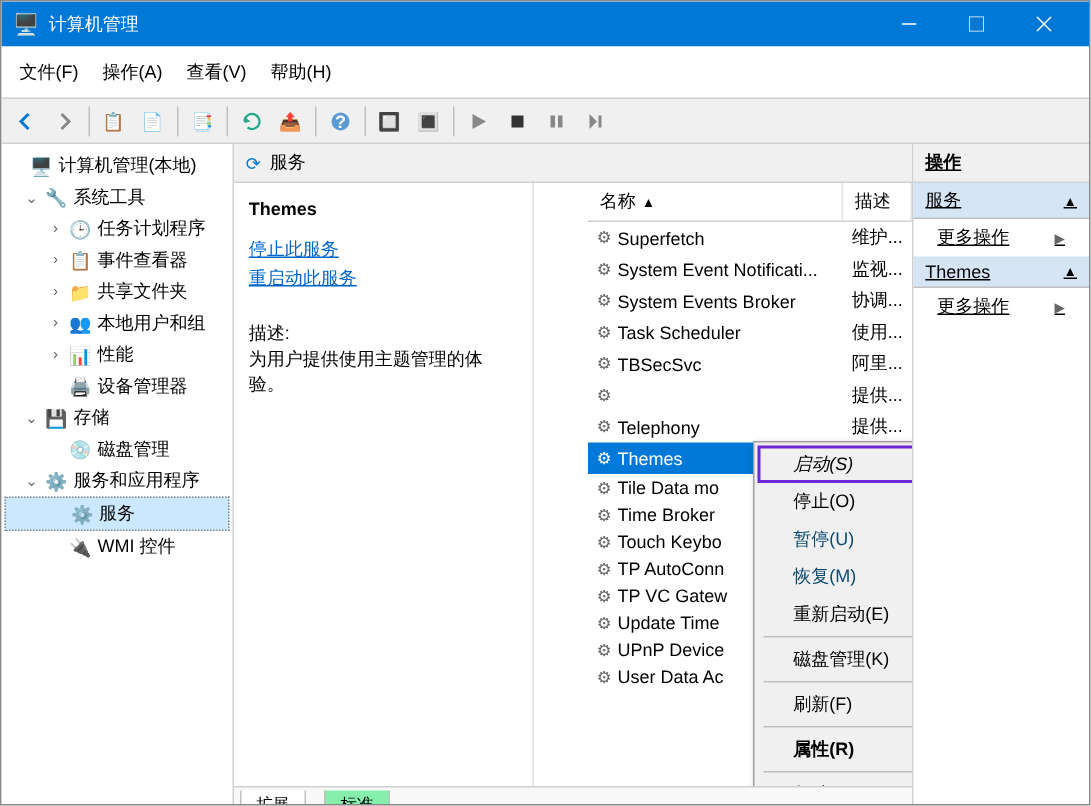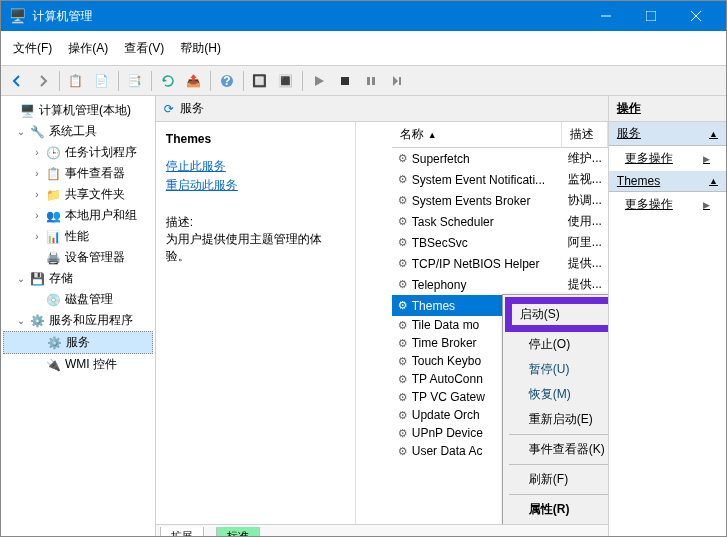--- a/index.html
+++ b/index.html
@@ -47,21 +47,21 @@
 .tab.active { background: #fff; border-bottom-color: #fff; }
 .actions { width: 130px; border-left: 1px solid #d0d0d0; background: #fff; text-decoration: underline; }
 .actions-header { background: #f0f0f0; border-bottom: 1px solid #d0d0d0; padding: 4px 8px; font-weight: bold; }
 .action-section { background: #d6e5f3; padding: 3px 8px; border-bottom: 1px solid #c0c0c0; display: flex; justify-content: space-between; align-items: center; cursor: pointer; }
 .action-section .arrw { font-size: 9px; }
 .action-item { padding: 4px 16px; cursor: pointer; display: flex; justify-content: space-between; align-items: center; }
 .action-item .arrw { font-size: 9px; color: #666; }
 .context-menu { position: absolute; background: #f0f0f0; border: 1px solid #a0a0a0; box-shadow: 2px 2px 5px rgba(0,0,0,0.3); width: 140px; z-index: 100; padding: 2px; }
 .context-menu .cm-item { padding: 4px 20px 4px 24px; cursor: pointer; display: flex; justify-content: space-between; align-items: center; }
 .context-menu .cm-item.disabled { color: #0c4a6e; }
-.context-menu .cm-item.highlight { border: 7px solid #6d28d9; padding: 2px 18px 2px 8px; }
+.context-menu .cm-item.highlight { border: 2px solid #6d28d9; padding: 2px 18px 2px 22px; font-style: italic; }
 .context-menu .cm-sep { height: 1px; background: #c0c0c0; margin: 2px 4px; }
 .context-menu .cm-item .arrw { font-size: 9px; }
 svg { display: block; }
 </style>
 </head>
 <body>
 
 <div class="titlebar">
   <span class="icon">🖥️</span>
   <span class="title">计算机管理</span>
@@ -285,21 +285,20 @@
                 <span class="gear">⚙</span>
                 <span>TBSecSvc</span>
               </div>
               <div class="cell desc">
                 <span>阿里...</span>
               </div>
             </div>
             <div class="svc-row">
               <div class="cell name">
                 <span class="gear">⚙</span>
-                <span>TCP/IP NetBIOS Helper</span>
               </div>
               <div class="cell desc">
                 <span>提供...</span>
               </div>
             </div>
             <div class="svc-row">
               <div class="cell name">
                 <span class="gear">⚙</span>
                 <span>Telephony</span>
               </div>
@@ -357,21 +356,21 @@
                 <span class="gear">⚙</span>
                 <span>TP VC Gatew</span>
               </div>
               <div class="cell desc">
                 <span></span>
               </div>
             </div>
             <div class="svc-row">
               <div class="cell name">
                 <span class="gear">⚙</span>
-                <span>Update Orch</span>
+                <span>Update Time</span>
               </div>
               <div class="cell desc">
                 <span></span>
               </div>
             </div>
             <div class="svc-row">
               <div class="cell name">
                 <span class="gear">⚙</span>
                 <span>UPnP Device</span>
               </div>
@@ -400,21 +399,21 @@
               <span>暂停(U)</span>
             </div>
           <div class="cm-item disabled">
               <span>恢复(M)</span>
             </div>
           <div class="cm-item">
               <span>重新启动(E)</span>
             </div>
           <div class="cm-sep"></div>
           <div class="cm-item">
-              <span>事件查看器(K)</span>
+              <span>磁盘管理(K)</span>
               <span class="arrw">▶</span>
             </div>
           <div class="cm-sep"></div>
           <div class="cm-item">
               <span>刷新(F)</span>
             </div>
           <div class="cm-sep"></div>
           <div class="cm-item">
               <b>属性(R)</b>
             </div>

